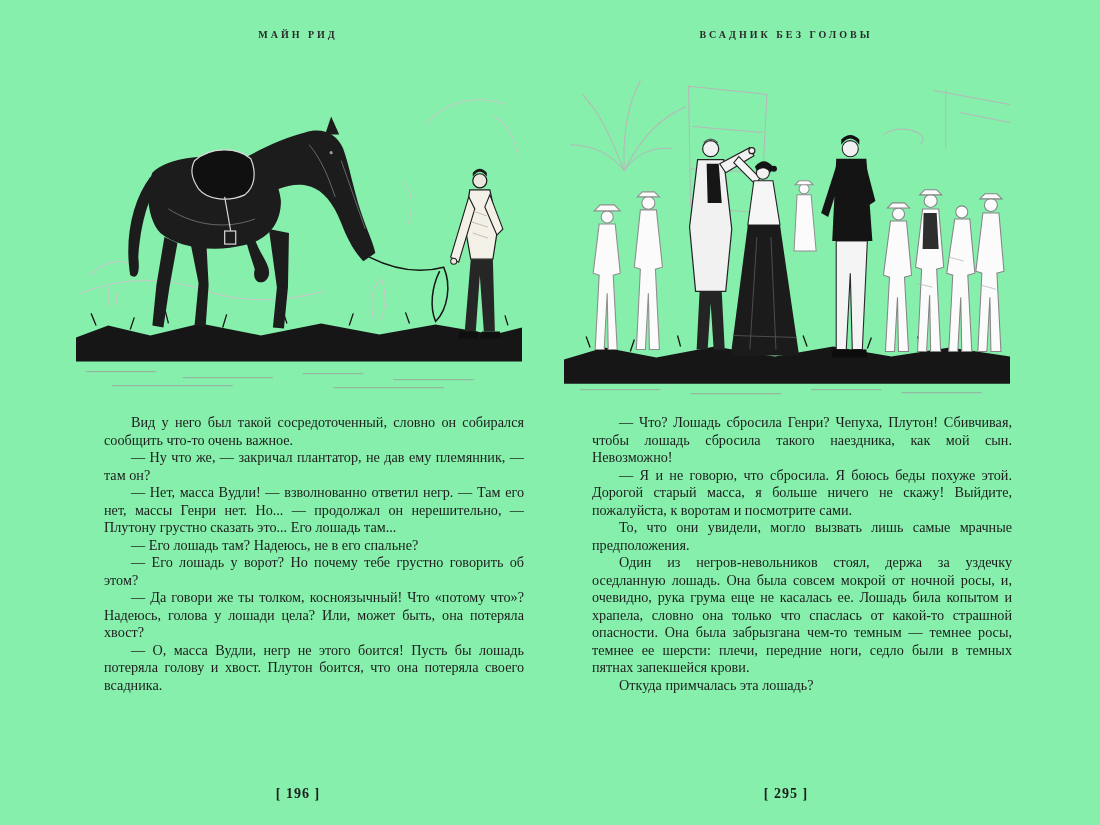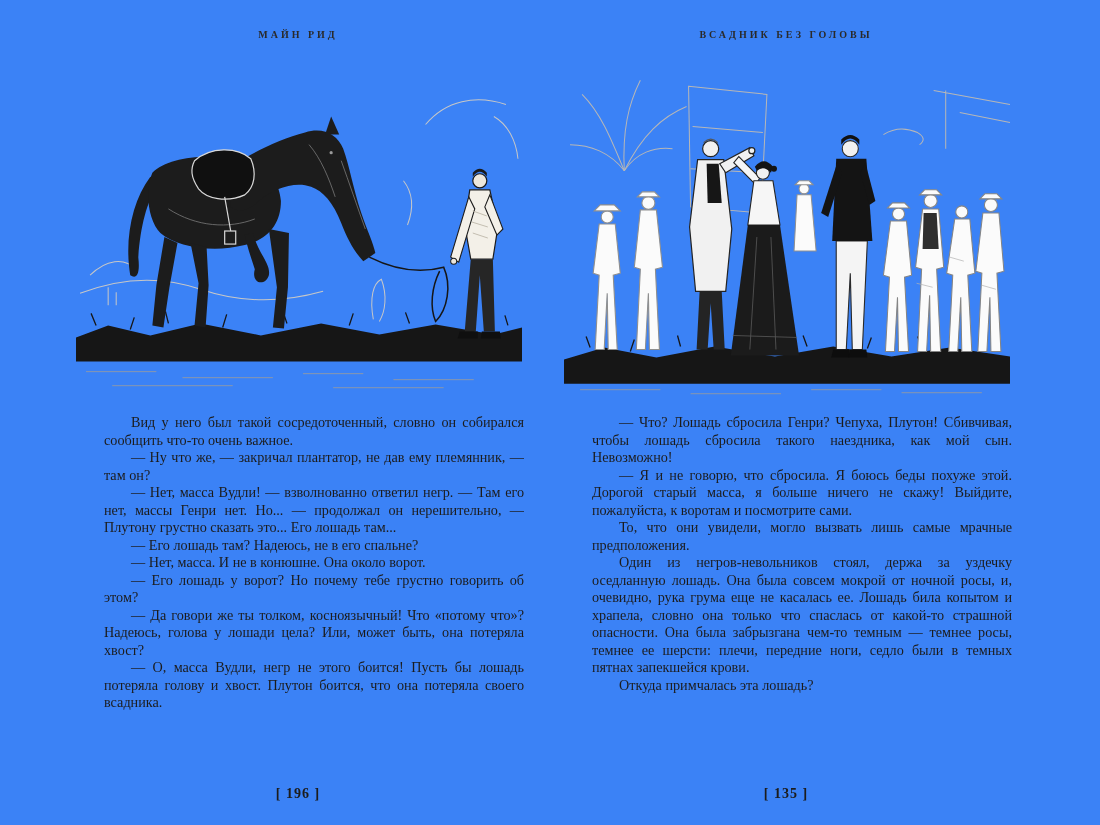--- a/index.html
+++ b/index.html
@@ -3,21 +3,21 @@
 <meta charset="utf-8">
 <style>
   * { margin:0; padding:0; box-sizing:border-box; }
   html, body { width:1100px; height:825px; }
   body {
     background:#ffffff;
     font-family:"Liberation Serif","DejaVu Serif",serif;
     color:#1c1c1c;
     overflow:hidden;
   }
-  .spread { position:relative; width:1100px; height:825px; background:#3b82f6; }
+  .spread { position:relative; width:1100px; height:825px; background:#86efac; }
   .page { position:absolute; top:0; width:452px; height:825px; }
   .page-left  { left:72px; }
   .page-right { left:560px; }
   .running-head {
     position:absolute; top:29px; left:0; right:0;
     text-align:center; font-size:10px; font-weight:bold;
     letter-spacing:3px; color:#2a2a2a;
   }
   .illustration { position:absolute; top:60px; left:0; width:452px; height:337px; }
   .illustration svg { width:100%; height:100%; display:block; }
@@ -95,21 +95,20 @@
           <path d="M399,150 l14,5 M398,161 l16,5 M399,172 l15,5" stroke="#b8b2a2" stroke-width="0.8" fill="none"></path>
         </g>
       </svg>
     </figure>
 
     <div class="body-text" lang="ru">
         <p class="para">Вид у него был такой сосредоточенный, словно он собирался сообщить что-то очень важное.</p>
         <p class="para">— Ну что же, — закричал плантатор, не дав ему племянник, — там он?</p>
         <p class="para">— Нет, масса Вудли! — взволнованно ответил негр. — Там его нет, массы Генри нет. Но... — продолжал он нерешительно, — Плутону грустно сказать это... Его лошадь там...</p>
         <p class="para">— Его лошадь там? Надеюсь, не в его спальне?</p>
-        <p class="para">— Нет, масса. И не в конюшне. Она около ворот.</p>
         <p class="para">— Его лошадь у ворот? Но почему тебе грустно говорить об этом?</p>
         <p class="para">— Да говори же ты толком, косноязычный! Что «потому что»? Надеюсь, голова у лошади цела? Или, может быть, она потеряла хвост?</p>
         <p class="para">— О, масса Вудли, негр не этого боится! Пусть бы лошадь потеряла голову и хвост. Плутон боится, что она потеряла своего всадника.</p>
       </div>
 
     <footer class="page-number">[ 196 ]</footer>
   </section>
 
   <section class="page page-right">
     <header class="running-head">ВСАДНИК БЕЗ ГОЛОВЫ</header>
@@ -194,16 +193,16 @@
     </figure>
 
     <div class="body-text" lang="ru">
         <p class="para">— Что? Лошадь сбросила Генри? Чепуха, Плутон! Сбивчивая, чтобы лошадь сбросила такого наездника, как мой сын. Невозможно!</p>
         <p class="para">— Я и не говорю, что сбросила. Я боюсь беды похуже этой. Дорогой старый масса, я больше ничего не скажу! Выйдите, пожалуйста, к воротам и посмотрите сами.</p>
         <p class="para">То, что они увидели, могло вызвать лишь самые мрачные предположения.</p>
         <p class="para">Один из негров-невольников стоял, держа за уздечку оседланную лошадь. Она была совсем мокрой от ночной росы, и, очевидно, рука грума еще не касалась ее. Лошадь била копытом и храпела, словно она только что спаслась от какой-то страшной опасности. Она была забрызгана чем-то темным — темнее росы, темнее ее шерсти: плечи, передние ноги, седло были в темных пятнах запекшейся крови.</p>
         <p class="para">Откуда примчалась эта лошадь?</p>
       </div>
 
-    <footer class="page-number">[ 135 ]</footer>
+    <footer class="page-number">[ 295 ]</footer>
   </section>
 
 </div>
 
 </body></html>

